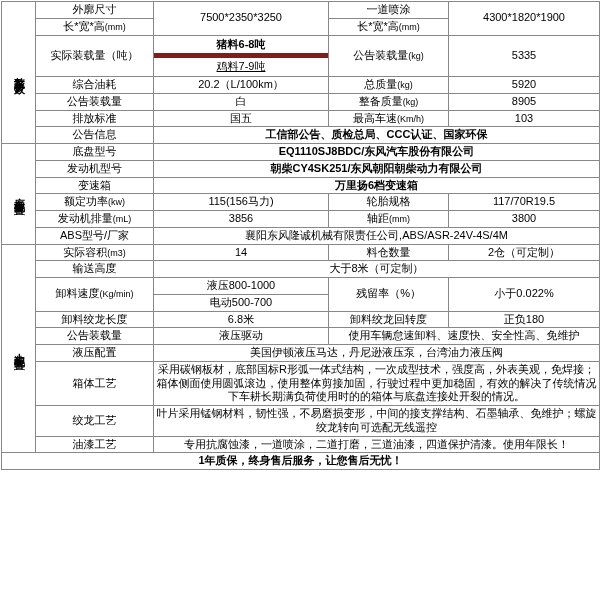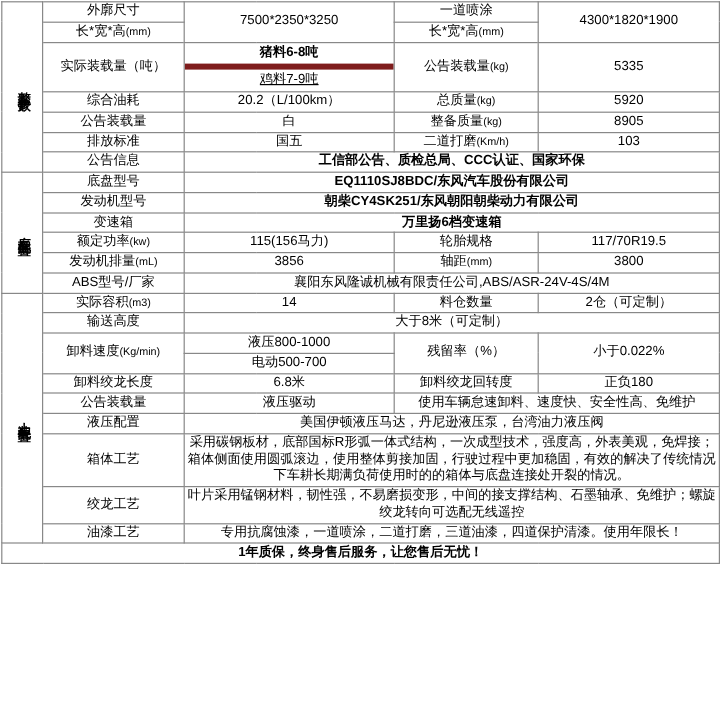--- a/index.html
+++ b/index.html
@@ -124,21 +124,21 @@
   </tr>
   <tr>
     <td class="label"><span>公告装载量</span></td>
     <td class="val" colspan="2"><span>白</span></td>
     <td class="label"><span>整备质量</span><span class="sub">(kg)</span></td>
     <td class="val"><span>8905</span></td>
   </tr>
   <tr>
     <td class="label"><span>排放标准</span></td>
     <td class="val" colspan="2"><span>国五</span></td>
-    <td class="label"><span>二道打磨</span><span class="sub">(Km/h)</span></td>
+    <td class="label"><span>最高车速</span><span class="sub">(Km/h)</span></td>
     <td class="val"><span>103</span></td>
   </tr>
   <tr>
     <td class="label"><span>公告信息</span></td>
     <td class="val bold" colspan="4">工信部公告、质检总局、CCC认证、国家环保</td>
   </tr>
 
   <tr>
     <td class="section" rowspan="6">
       <span class="vert">底盘配置</span>

